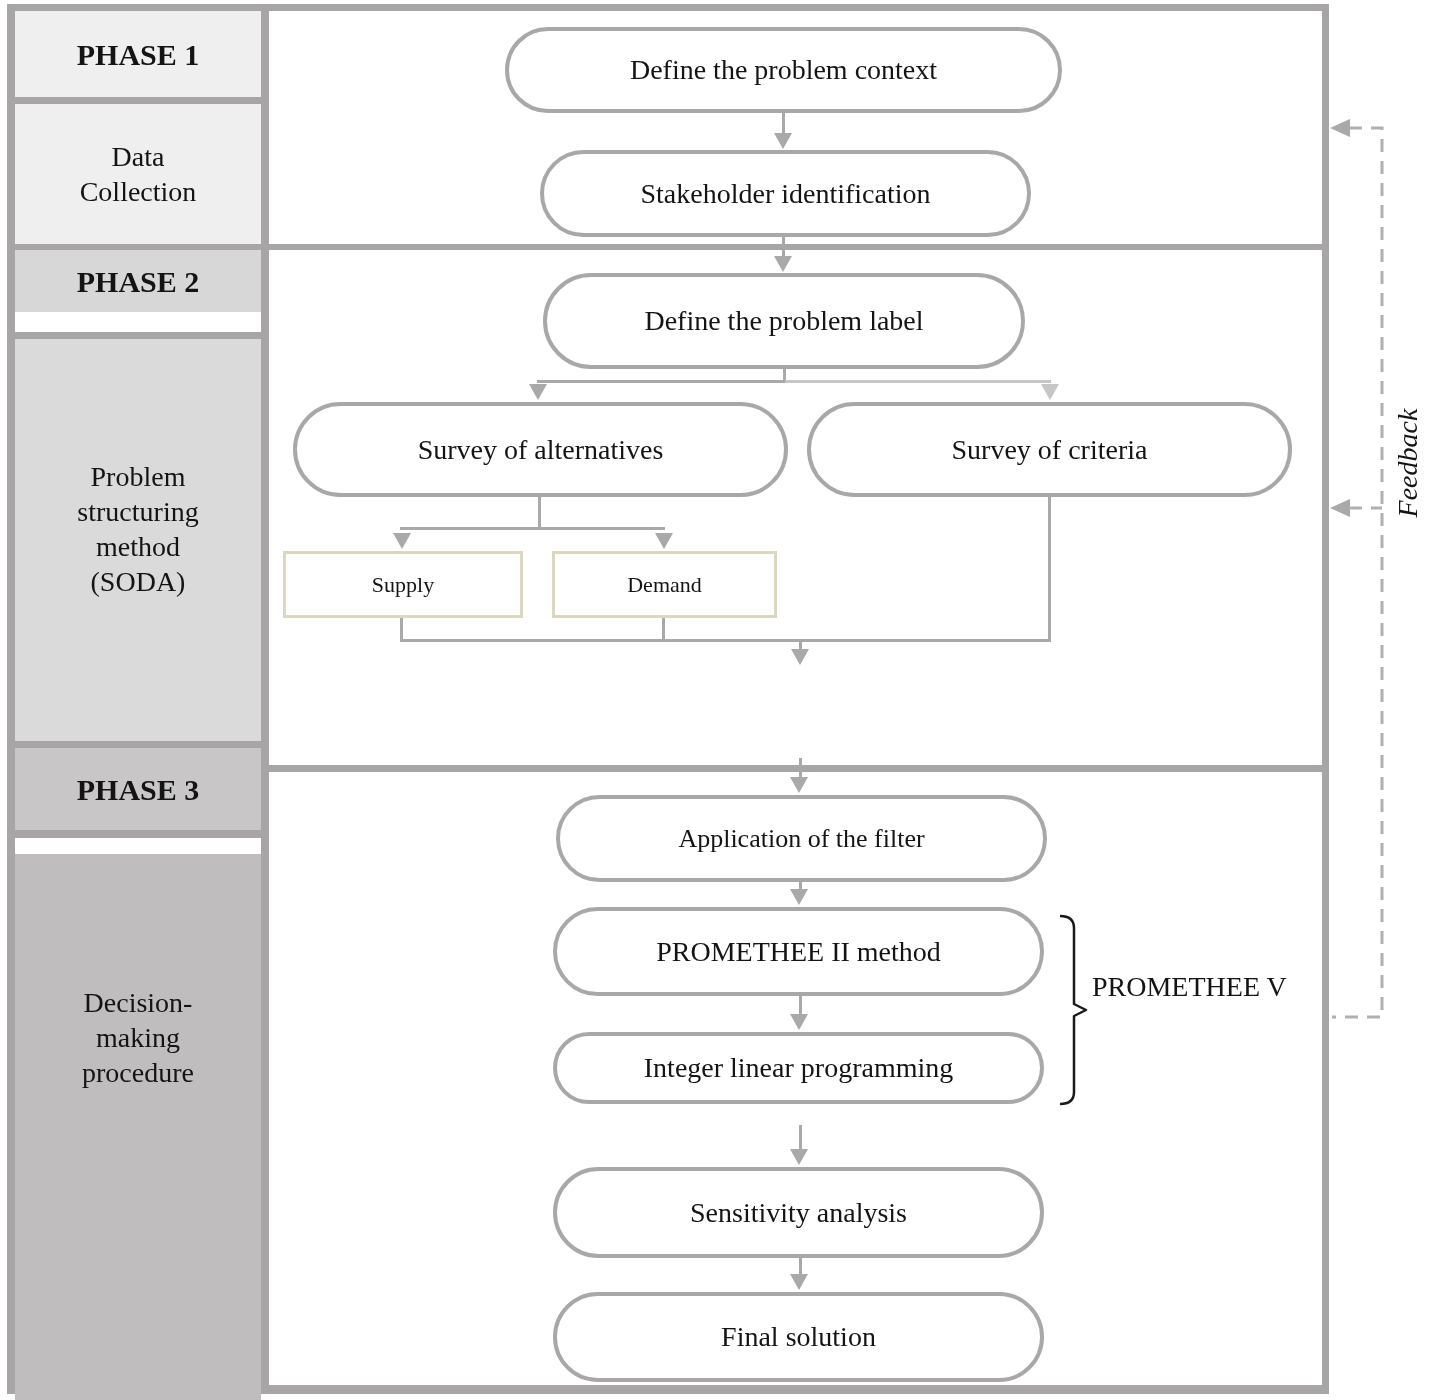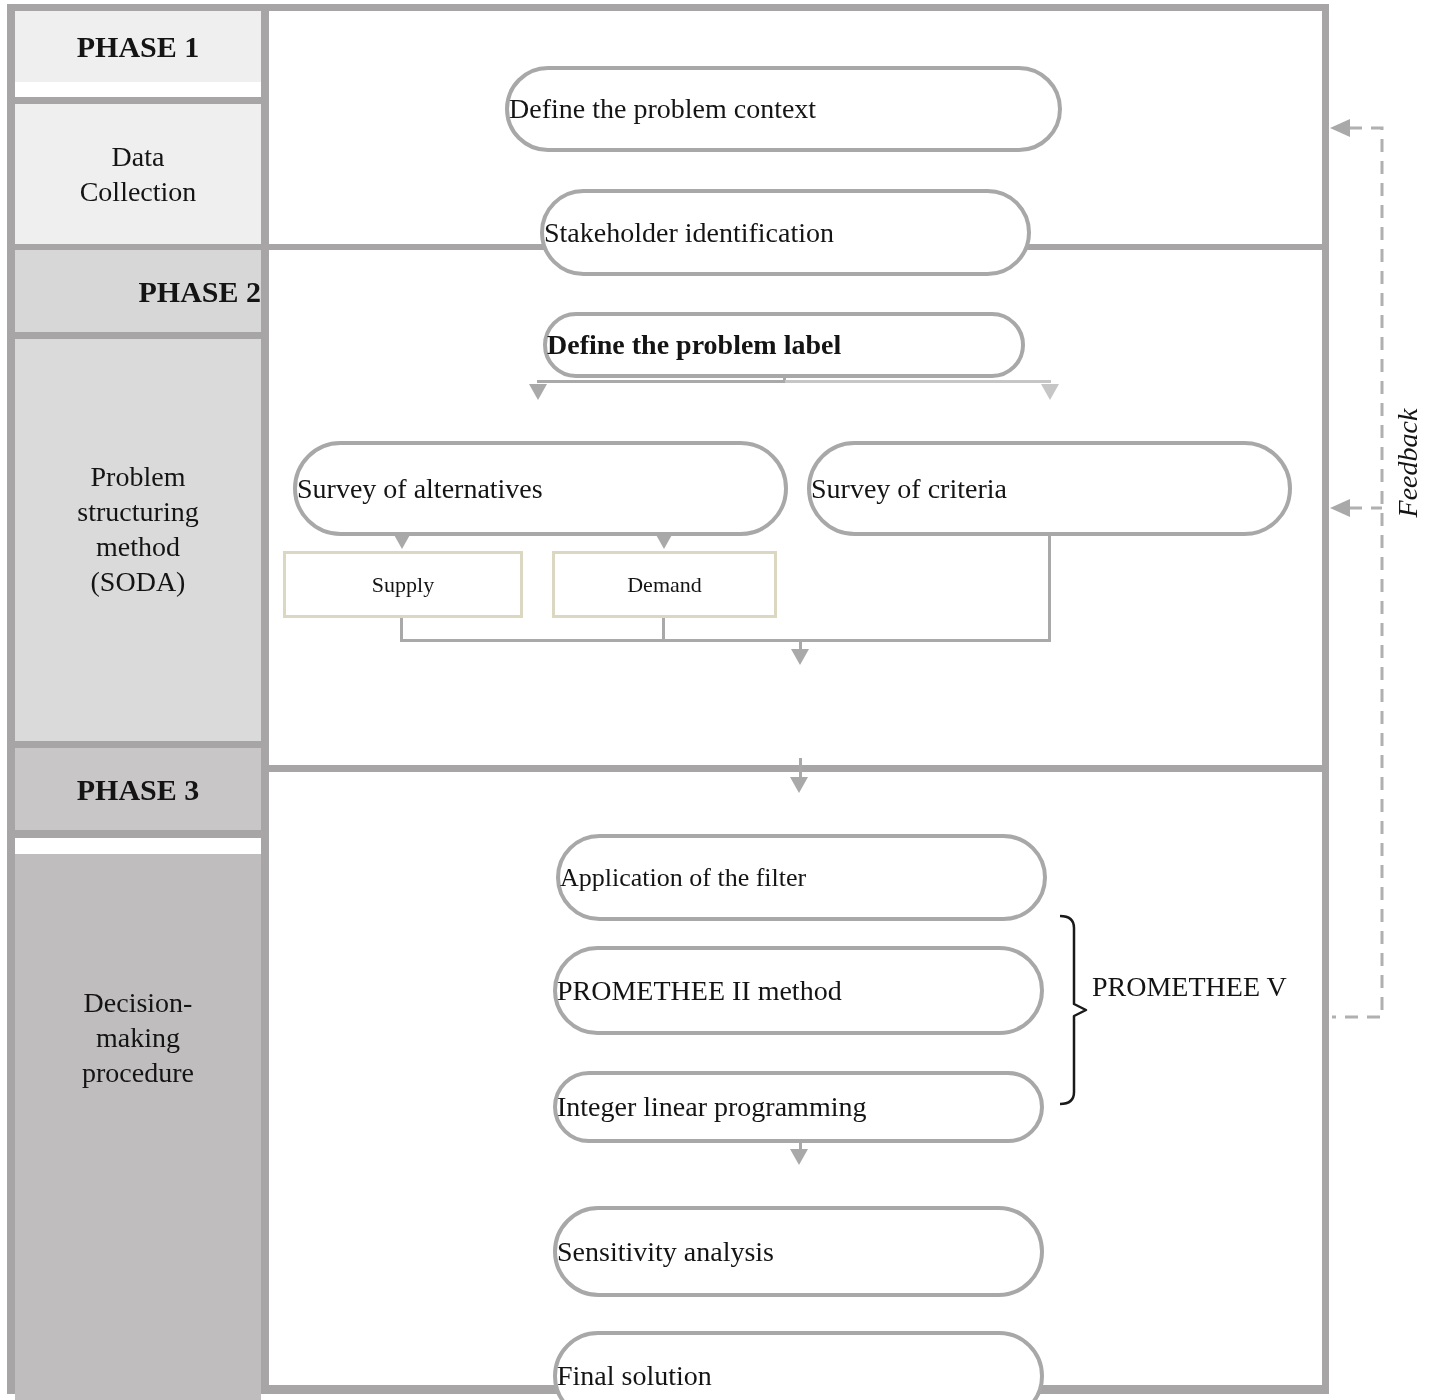--- a/index.html
+++ b/index.html
@@ -10,22 +10,22 @@
   }
   html,body{margin:0;padding:0;background:#ffffff;}
   .canvas{position:relative;width:1434px;height:1400px;background:#fff;overflow:hidden;
           font-family:"Liberation Serif","DejaVu Serif",serif;color:var(--text);}
   .strip{position:absolute;background:var(--panel-border);z-index:1;}
   .cell{position:absolute;left:15px;width:246px;display:flex;align-items:center;justify-content:center;
         text-align:center;z-index:2;font-size:28px;line-height:35px;}
   .cell.hdr{font-weight:bold;font-size:30px;}
   .preline{white-space:pre-line;}
   .stadium{position:absolute;box-sizing:border-box;background:#fff;border:4px solid var(--node-border);
-           border-radius:48px;display:flex;align-items:center;text-align:center;
-           font-size:28px;z-index:4;margin-top:39px;}
+           border-radius:48px;display:flex;align-items:center;justify-content:center;text-align:center;
+           font-size:28px;z-index:4;}
   .rectbox{position:absolute;box-sizing:border-box;background:#fff;border:3px solid var(--sd-border);
            display:flex;align-items:center;justify-content:center;font-size:22px;z-index:4;}
   .vline{position:absolute;width:3px;background:var(--line-gray);z-index:3;}
   .hline{position:absolute;height:3px;background:var(--line-gray);z-index:3;}
   .hline.light{background:var(--light-line-gray);}
   .arr-down{position:absolute;width:0;height:0;border-left:9px solid transparent;
             border-right:9px solid transparent;border-top:16px solid var(--line-gray);z-index:3;}
   .arr-down.light{border-top-color:var(--light-line-gray);}
   .annot{position:absolute;z-index:5;font-size:28px;}
   .feedback-label{font-style:italic;text-align:center;transform:rotate(-90deg);}
@@ -41,28 +41,28 @@
   <div class="strip" style="left:1322px;top:4px;width:7px;height:1390px;"></div>
   <div class="strip" style="left:7px;top:1385px;width:1322px;height:9px;"></div>
   <div class="strip" style="left:261px;top:4px;width:8px;height:1390px;"></div>
   <div class="strip" style="left:7px;top:97px;width:262px;height:7px;"></div>
   <div class="strip" style="left:7px;top:244px;width:1315px;height:6px;"></div>
   <div class="strip" style="left:7px;top:332px;width:262px;height:7px;"></div>
   <div class="strip" style="left:7px;top:741px;width:262px;height:7px;"></div>
   <div class="strip" style="left:261px;top:765px;width:1061px;height:7px;"></div>
   <div class="strip" style="left:7px;top:830px;width:262px;height:8px;"></div>
 
-  <div class="cell hdr" style="top:11px;height:71px;background:var(--phase1-fill);">
+  <div class="cell hdr" style="top:11px;height:86px;background:var(--phase1-fill);">
     <span>PHASE 1</span>
   </div>
   <div class="cell" style="top:104px;height:140px;background:var(--phase1-fill);">
     <span class="preline">Data
 Collection</span>
   </div>
-  <div class="cell hdr" style="top:250px;height:82px;background:var(--phase2-fill);justify-content:flex-end;">
+  <div class="cell hdr" style="top:250px;height:62px;background:var(--phase2-fill);">
     <span>PHASE 2</span>
   </div>
   <div class="cell" style="top:339px;height:402px;background:var(--phase2-body-fill);padding-bottom:22px;box-sizing:border-box;">
     <span class="preline">Problem
 structuring
 method
 (SODA)</span>
   </div>
   <div class="cell hdr" style="top:748px;height:82px;background:var(--phase3-header-fill);">
     <span>PHASE 3</span>
@@ -106,21 +106,21 @@
   <div class="arr-down" style="left:790px;top:1149px;"></div>
   <div class="vline" style="left:799px;top:1258px;height:18px;"></div>
   <div class="arr-down" style="left:790px;top:1274px;"></div>
 
   <div class="stadium" style="left:505px;top:27px;width:557px;height:86px;">
     <span>Define the problem context</span>
   </div>
   <div class="stadium" style="left:540px;top:150px;width:491px;height:87px;">
     <span>Stakeholder identification</span>
   </div>
-  <div class="stadium" style="left:543px;top:273px;width:482px;height:66px;font-weight:bold;">
+  <div class="stadium" style="left:543px;top:273px;width:482px;height:96px;">
     <span>Define the problem label</span>
   </div>
   <div class="stadium" style="left:807px;top:402px;width:485px;height:95px;">
     <span>Survey of criteria</span>
   </div>
   <div class="stadium" style="left:293px;top:402px;width:495px;height:95px;">
     <span>Survey of alternatives</span>
   </div>
   <div class="rectbox" style="left:283px;top:551px;width:240px;height:67px;">
     <span>Supply</span>

